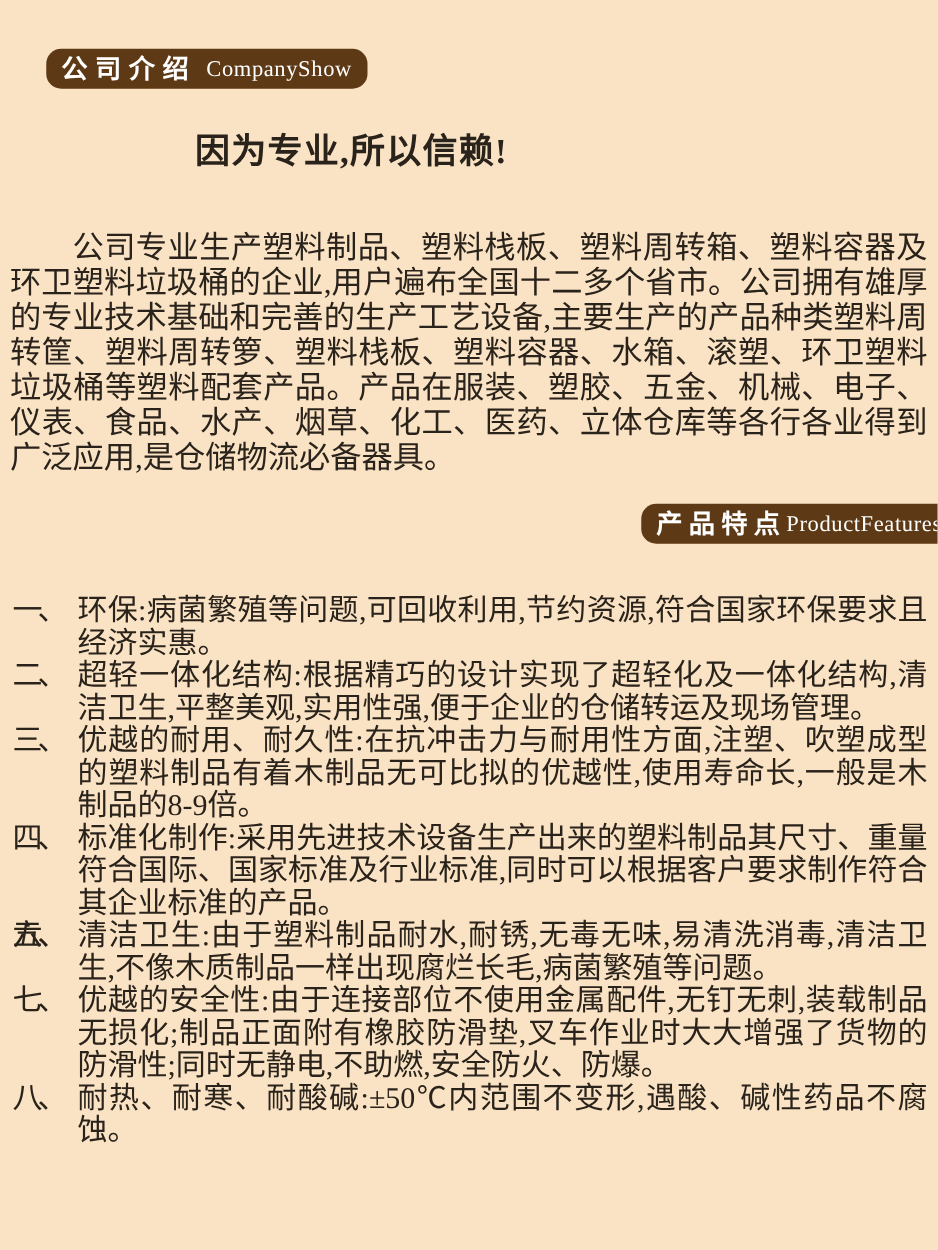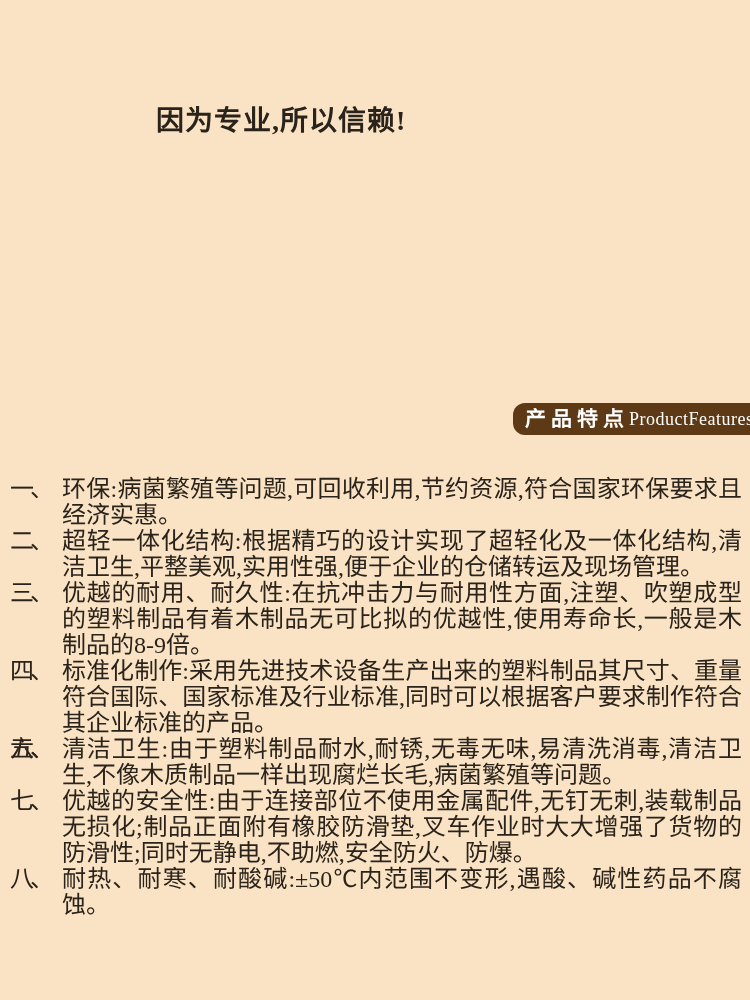--- a/index.html
+++ b/index.html
@@ -103,23 +103,28 @@
     top: 0;
     width: 50px;
     letter-spacing: -4px;
   }
 </style>
 </head>
 <body>
 
 <div class="page">
 
+  <div class="badge badge-company">
+    <span class="cn">公司介绍</span>
+    <span class="en">CompanyShow</span>
+  </div>
 
   <div class="title">因为专业,所以信赖!</div>
 
+  <p class="intro">公司专业生产塑料制品、塑料栈板、塑料周转箱、塑料容器及环卫塑料垃圾桶的企业,用户遍布全国十二多个省市。公司拥有雄厚的专业技术基础和完善的生产工艺设备,主要生产的产品种类塑料周转筐、塑料周转箩、塑料栈板、塑料容器、水箱、滚塑、环卫塑料垃圾桶等塑料配套产品。产品在服装、塑胶、五金、机械、电子、仪表、食品、水产、烟草、化工、医药、立体仓库等各行各业得到广泛应用,是仓储物流必备器具。</p>
 
   <div class="badge badge-features">
     <span class="cn">产品特点</span>
     <span class="en">ProductFeatures</span>
   </div>
 
   <ol class="features">
     <li class="feature-item">
       <span class="feature-num">一、</span>
       <span class="feature-text">环保:病菌繁殖等问题,可回收利用,节约资源,符合国家环保要求且经济实惠。</span>

